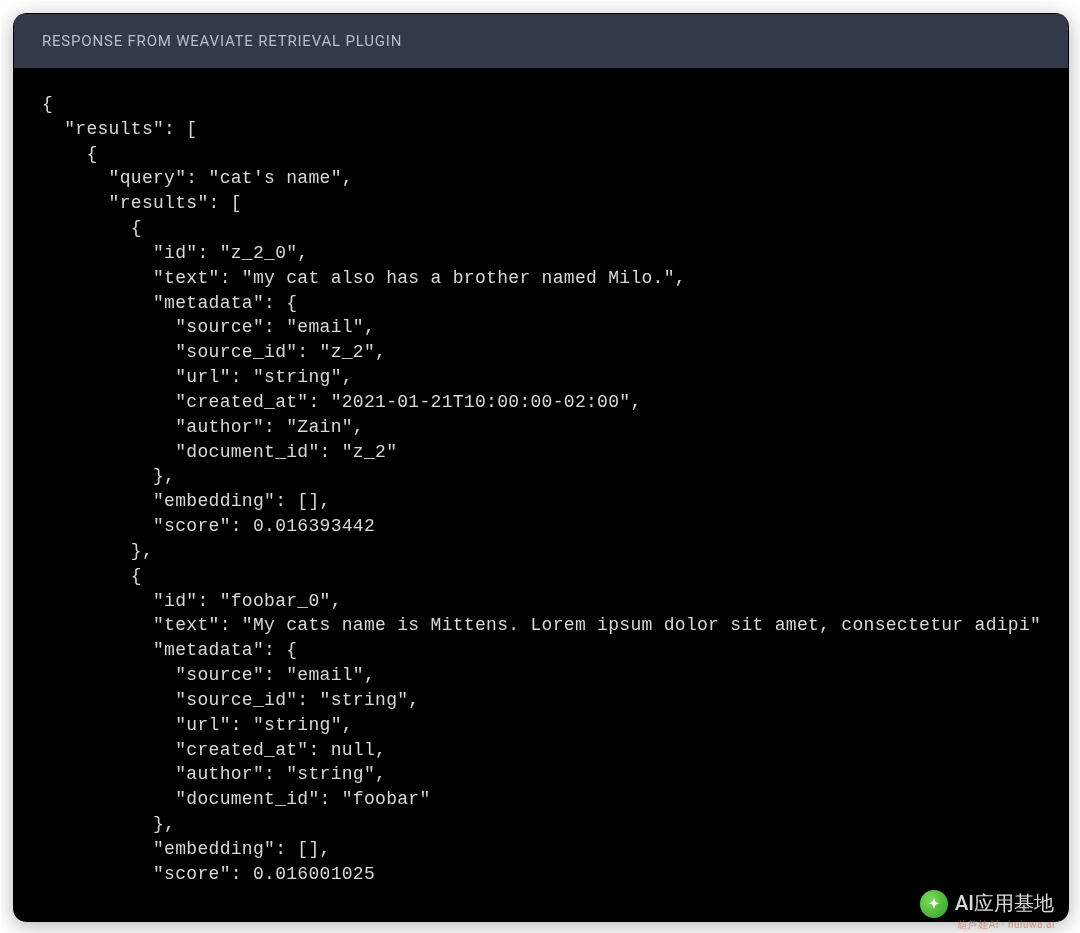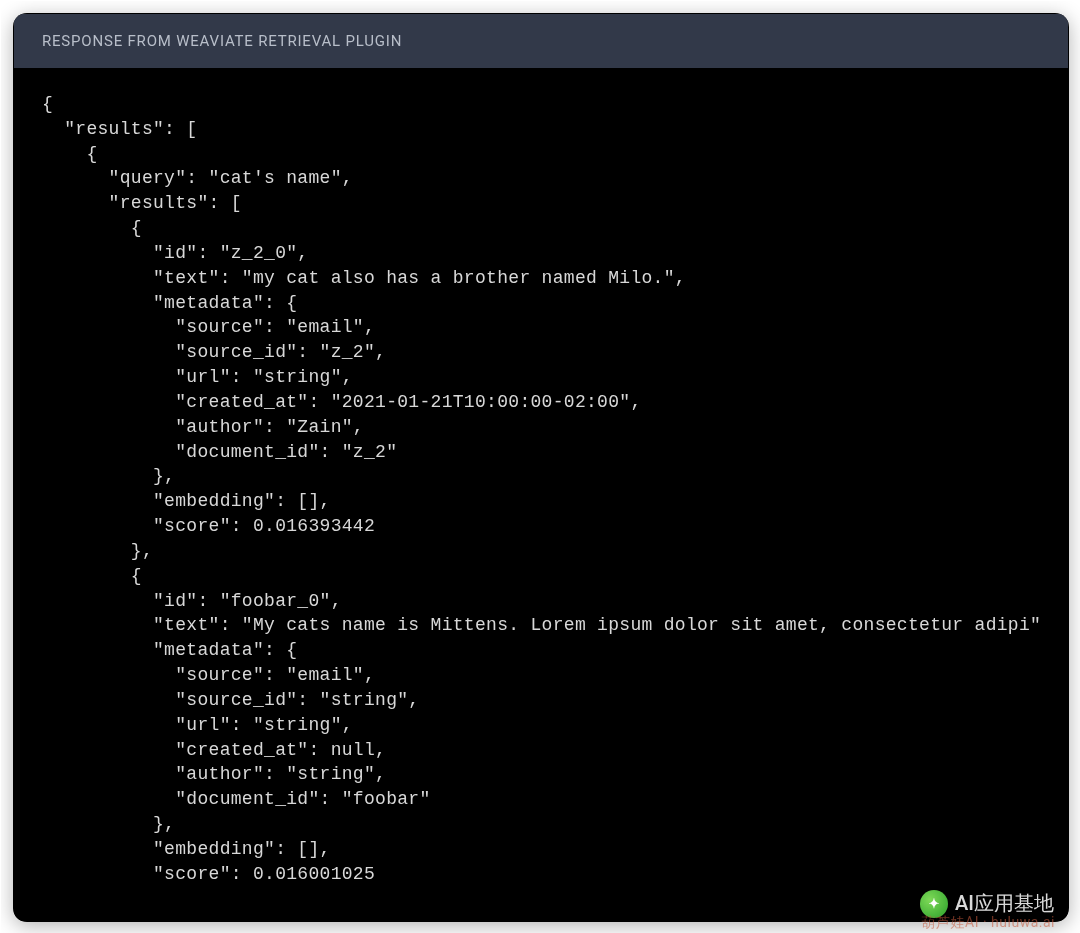--- a/index.html
+++ b/index.html
@@ -69,21 +69,21 @@
       color: rgba(255,255,255,0.85);
       font-size: 20px;
       font-weight: 500;
       text-shadow: 0 1px 2px rgba(0,0,0,0.6);
     }
     .watermark-sub {
       position: fixed;
       right: 24px;
       bottom: 0px;
       color: rgba(200,90,60,0.55);
-      font-size: 14px;
+      font-size: 10px;
       letter-spacing: 0.5px;
       pointer-events: none;
     }
   </style>
 </head>
 <body>
 
 <div class="panel">
   <div class="panel-header">RESPONSE FROM WEAVIATE RETRIEVAL PLUGIN</div>
   <div class="panel-body" id="json-body">{

